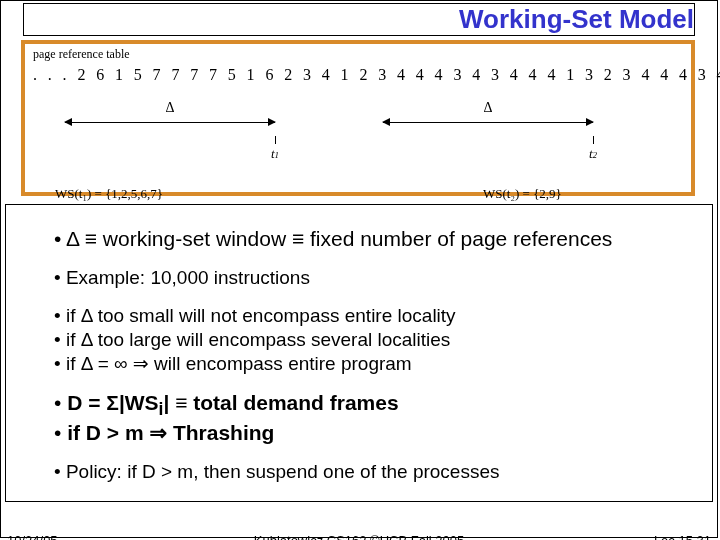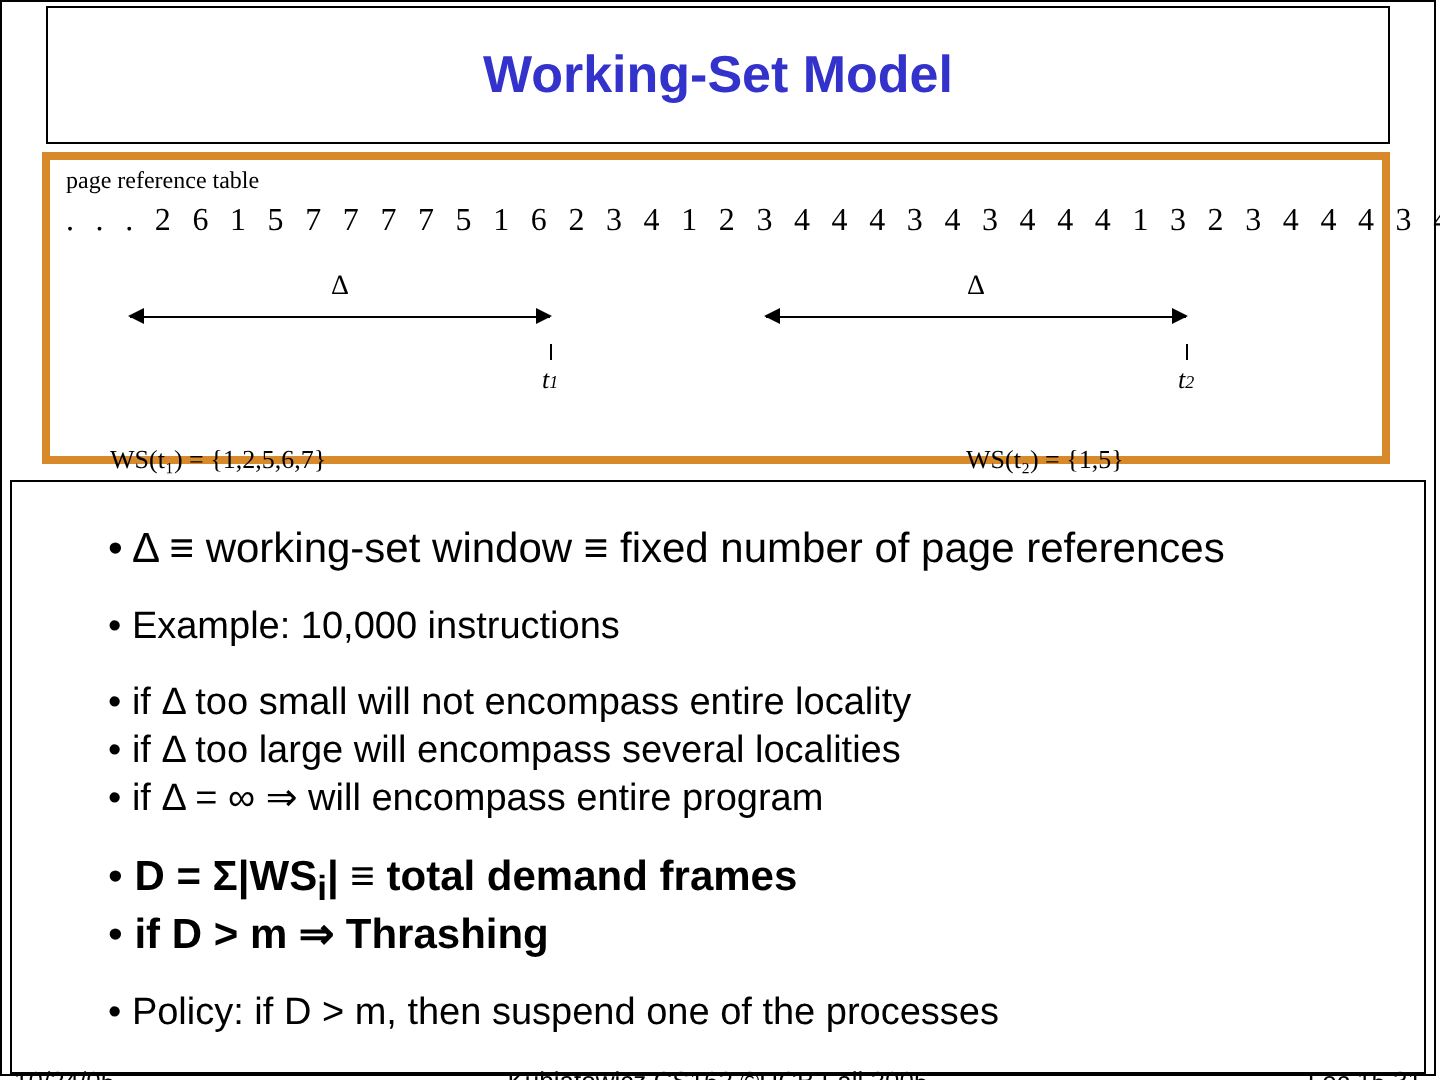--- a/index.html
+++ b/index.html
@@ -15,22 +15,22 @@
   .slide-outer {
     border: 1px solid #000;
     width: 718px;
     height: 538px;
     position: relative;
     box-sizing: border-box;
   }
   .title-box {
     border: 1px solid #000;
     margin: 2px 22px 0 22px;
-    text-align: center;
-    padding: 18px 0;
+    text-align: right;
+    padding: 0 0;
   }
   .title {
     font-size: 26px;
     color: #3333cc;
     font-weight: bold;
   }
   .diagram-box {
     border: 4px solid #d88a2a;
     margin: 4px 22px 0 20px;
     height: 148px;
@@ -193,21 +193,21 @@
         <div class="arrow-head-l"></div>
         <div class="arrow-head-r"></div>
         <div class="delta">Δ</div>
         <div class="tick" style="left:100%"></div>
         <div class="t-label" style="left:100%"><span>t</span><span class="t-sub">2</span></div>
       </div>
     </div>
 
     <div class="ws-row">
       <div class="ws-item" style="left:30px">WS(t₁) = {1,2,5,6,7}</div>
-      <div class="ws-item" style="left:458px">WS(t₂) = {1,5}</div>
+      <div class="ws-item" style="left:458px">WS(t₂) = {2,9}</div>
     </div>
   </div>
 
   <div class="body-box">
     <ul>
       <li><span>Δ ≡ working-set window ≡ fixed number of page references</span></li>
     </ul>
     <ul class="sub">
       <li>Example:  10,000 instructions</li>
     </ul>

